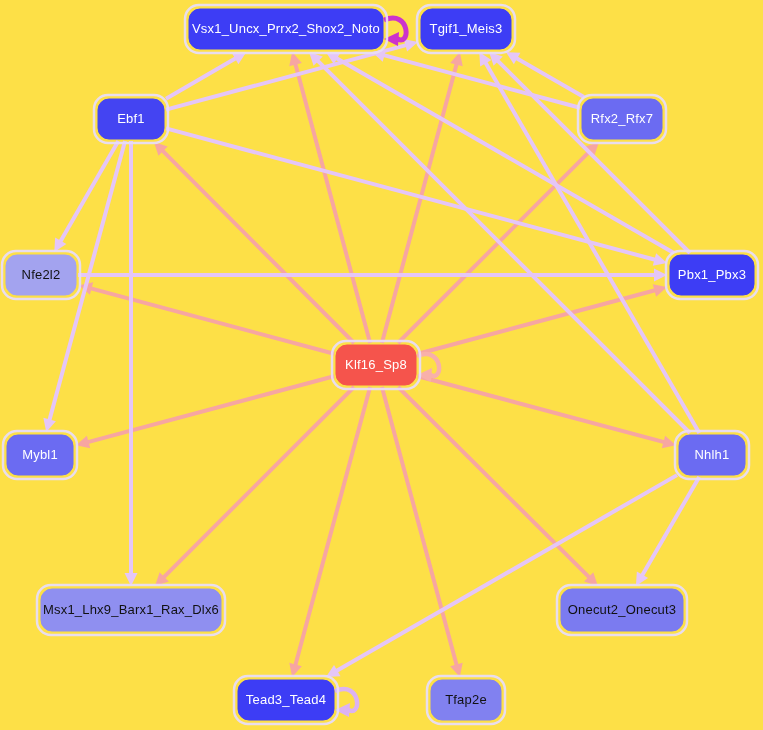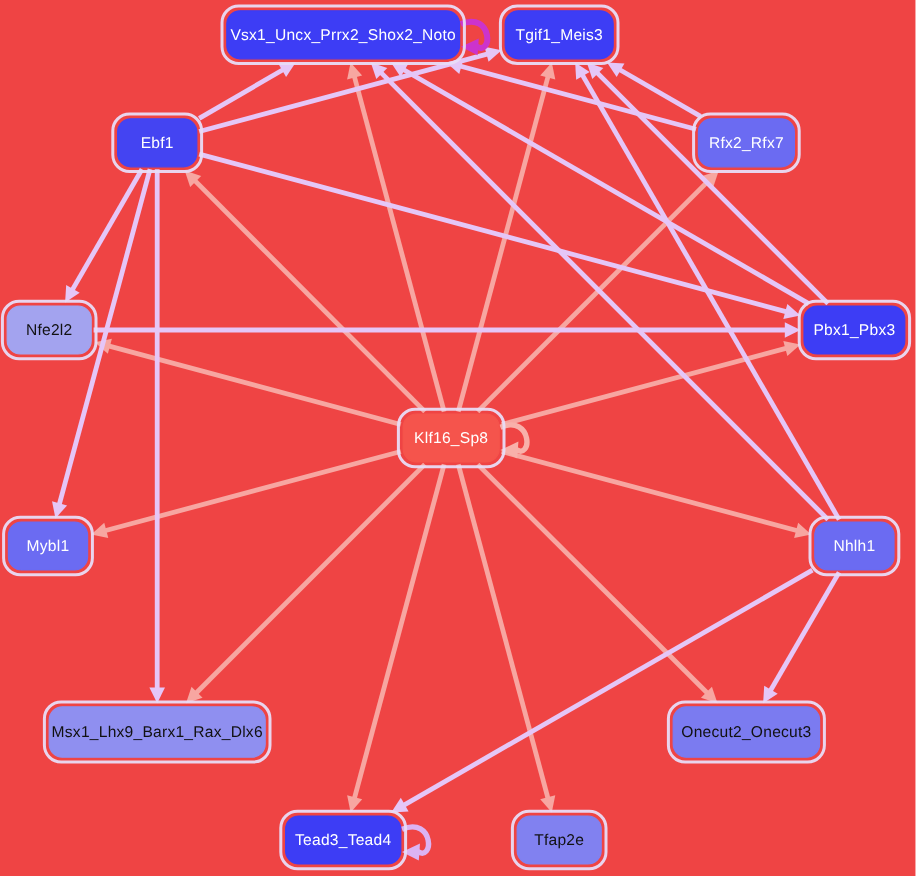--- a/index.html
+++ b/index.html
@@ -4,21 +4,21 @@
 <style>
   html, body {
     margin: 0;
     padding: 0;
     background: #ffffff;
   }
   #canvas-wrap {
     position: relative;
     width: 763px;
     height: 730px;
-    background: #ef4444;
+    background: #fde047;
     overflow: hidden;
     font-family: "Liberation Sans", sans-serif;
   }
   svg#graph {
     position: absolute;
     top: 0; left: 0;
     width: 763px;
     height: 730px;
     display: block;
   }

